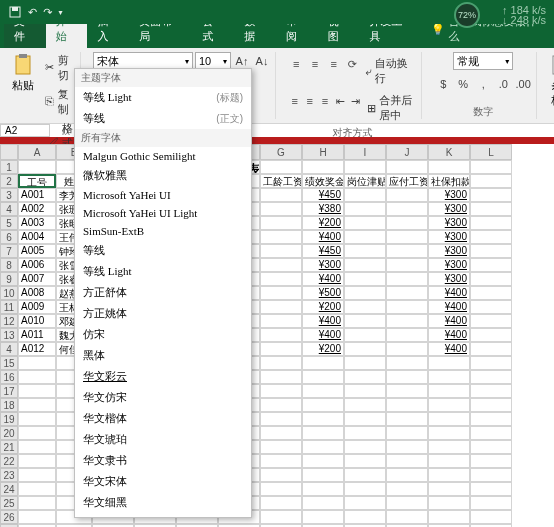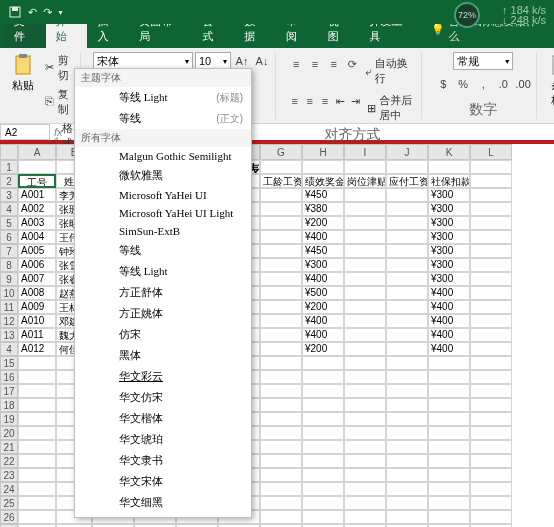--- a/index.html
+++ b/index.html
@@ -11,49 +11,49 @@
 .titlebar .perf .circle{width:26px;height:26px;border-radius:50%;background:#1a3d2a;border:2px solid #4a9e6f;display:flex;align-items:center;justify-content:center;font-size:9px;color:#b8e0c8;}
 .titlebar .perf .stats{font-size:8px;color:#9ec9af;line-height:10px;}
 .tabs{height:24px;background:#0e6433;display:flex;align-items:flex-end;padding-left:4px;}
 .tab{padding:4px 10px;color:#fff;cursor:pointer;font-size:11px;}
 .tab.active{background:#f0f0f0;color:#217346;}
 .tab.file{background:#145a32;}
 .tell{color:#c8e6d3;display:flex;align-items:center;gap:4px;padding:4px 8px;}
 .ribbon{height:76px;background:#f0f0f0;border-bottom:1px solid #d4d4d4;display:flex;padding:4px 6px;gap:8px;position:relative;}
 .group{display:flex;flex-direction:column;align-items:center;gap:2px;padding:0 4px;border-right:1px solid #dcdcdc;}
 .group:last-child{border-right:none;}
-.group-label{font-size:14px;color:#666;margin-top:auto;}
+.group-label{font-size:10px;color:#666;margin-top:auto;}
 .btn-stack{display:flex;flex-direction:column;gap:2px;}
 .rbtn{display:flex;align-items:center;gap:3px;padding:1px 3px;font-size:10px;color:#333;cursor:pointer;}
 .rbtn .ico{width:14px;height:14px;display:inline-block;}
 .paste-big{display:flex;flex-direction:column;align-items:flex-start;cursor:pointer;padding:2px;}
 .paste-big .ico{width:24px;height:24px;}
 .fontbox{display:flex;gap:2px;align-items:center;}
 .fontname{width:100px;height:18px;border:1px solid #ababab;background:#fff;font-size:10px;padding:0 3px;display:flex;align-items:center;justify-content:space-between;}
 .fontsize{width:36px;height:18px;border:1px solid #ababab;background:#fff;font-size:10px;padding:0 3px;display:flex;align-items:center;justify-content:space-between;}
 .iconrow{display:flex;gap:2px;margin-top:3px;}
 .sqbtn{width:18px;height:18px;border:1px solid transparent;display:flex;align-items:center;justify-content:center;font-size:11px;color:#444;cursor:pointer;}
-.namebox{height:20px;display:flex;border-bottom:4px solid #b91c1c;}
+.namebox{height:20px;display:flex;border-bottom:7px solid #b91c1c;gap:8px;}
 .nameref{width:50px;border:1px solid #ccc;background:#fff;font-size:10px;padding:2px 4px;}
 .fxbar{flex:1;display:flex;align-items:center;padding-left:4px;color:#888;}
 .sheet{position:relative;height:calc(527px - 24px - 24px - 76px - 20px);overflow:hidden;}
 .grid{display:grid;grid-template-columns:18px 38px 36px repeat(10,42px);}
 .hdr{background:#e6e6e6;border:0.5px solid #c6c6c6;text-align:center;font-size:10px;color:#555;height:16px;line-height:16px;}
 .rowh{background:#e6e6e6;border:0.5px solid #c6c6c6;text-align:center;font-size:10px;color:#555;height:14px;line-height:14px;}
 .cell{border:0.5px solid #d4d4d4;height:14px;font-size:10px;padding:0 2px;overflow:hidden;white-space:nowrap;background:#fff;}
 .cell.sel{border:2px solid #217346;}
 .bighdr{text-align:center;font-weight:bold;font-size:13px;}
 .colhdr{text-align:center;}
-.num{}
+.num{text-align:right;text-decoration:underline;}
 .fontdrop{position:absolute;left:74px;top:68px;width:178px;height:450px;background:#fff;border:1px solid #c0c0c0;box-shadow:2px 2px 6px rgba(0,0,0,0.3);z-index:100;overflow-y:auto;}
 .fontdrop::-webkit-scrollbar{width:14px;}
 .fontdrop::-webkit-scrollbar-track{background:#f0f0f0;}
 .fontdrop::-webkit-scrollbar-thumb{background:#c0c0c0;}
 .fd-section{padding:2px 6px;font-size:10px;color:#666;background:#f4f4f4;}
-.fd-item{padding:3px 8px;font-size:12px;cursor:pointer;display:flex;justify-content:space-between;align-items:center;margin-left:36px;}
+.fd-item{padding:3px 8px;font-size:12px;cursor:pointer;display:flex;justify-content:space-between;align-items:center;}
 .fd-item .hint{font-size:10px;color:#888;}
 svg{display:block;}
 </style>
 </head>
 <body>
 
 <div class="titlebar">
   <div class="qat">
     <span>
         <svg width="14" height="14">

